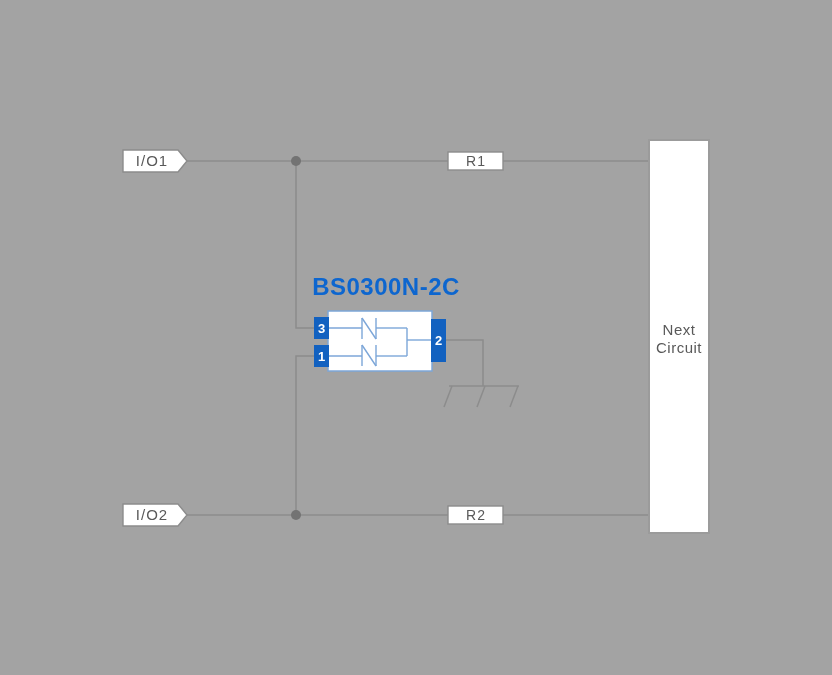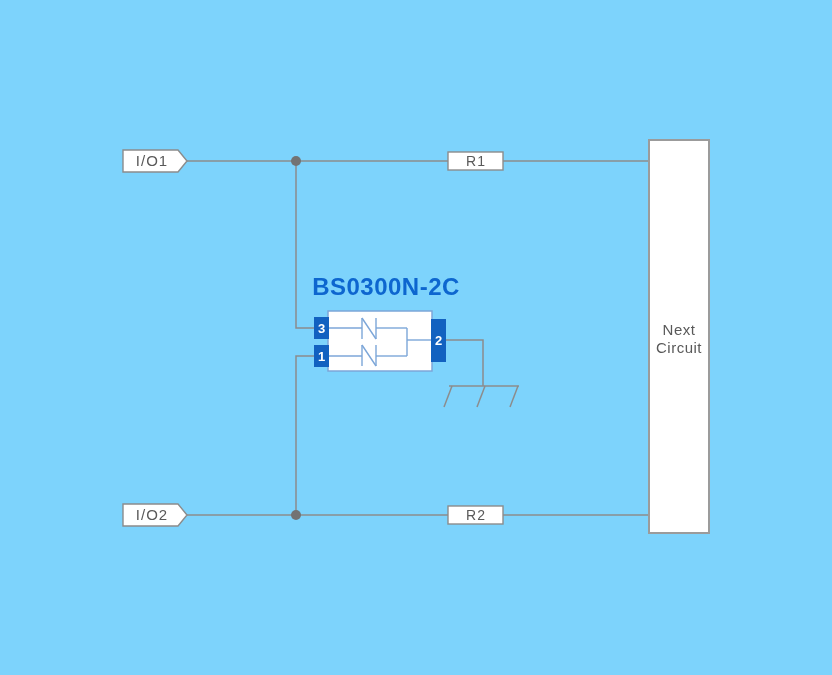--- a/index.html
+++ b/index.html
@@ -5,21 +5,21 @@
   html, body {
     margin: 0;
     padding: 0;
     background: #ffffff;
     font-family: "Liberation Sans", sans-serif;
   }
   .canvas {
     position: relative;
     width: 832px;
     height: 675px;
-    background: #7dd3fc;
+    background: #a3a3a3;
     overflow: hidden;
   }
   svg { display: block; }
   text {
     font-family: "Liberation Sans", sans-serif;
     user-select: none;
   }
   .lbl-gray {
     fill: #595959;
     font-size: 15px;

